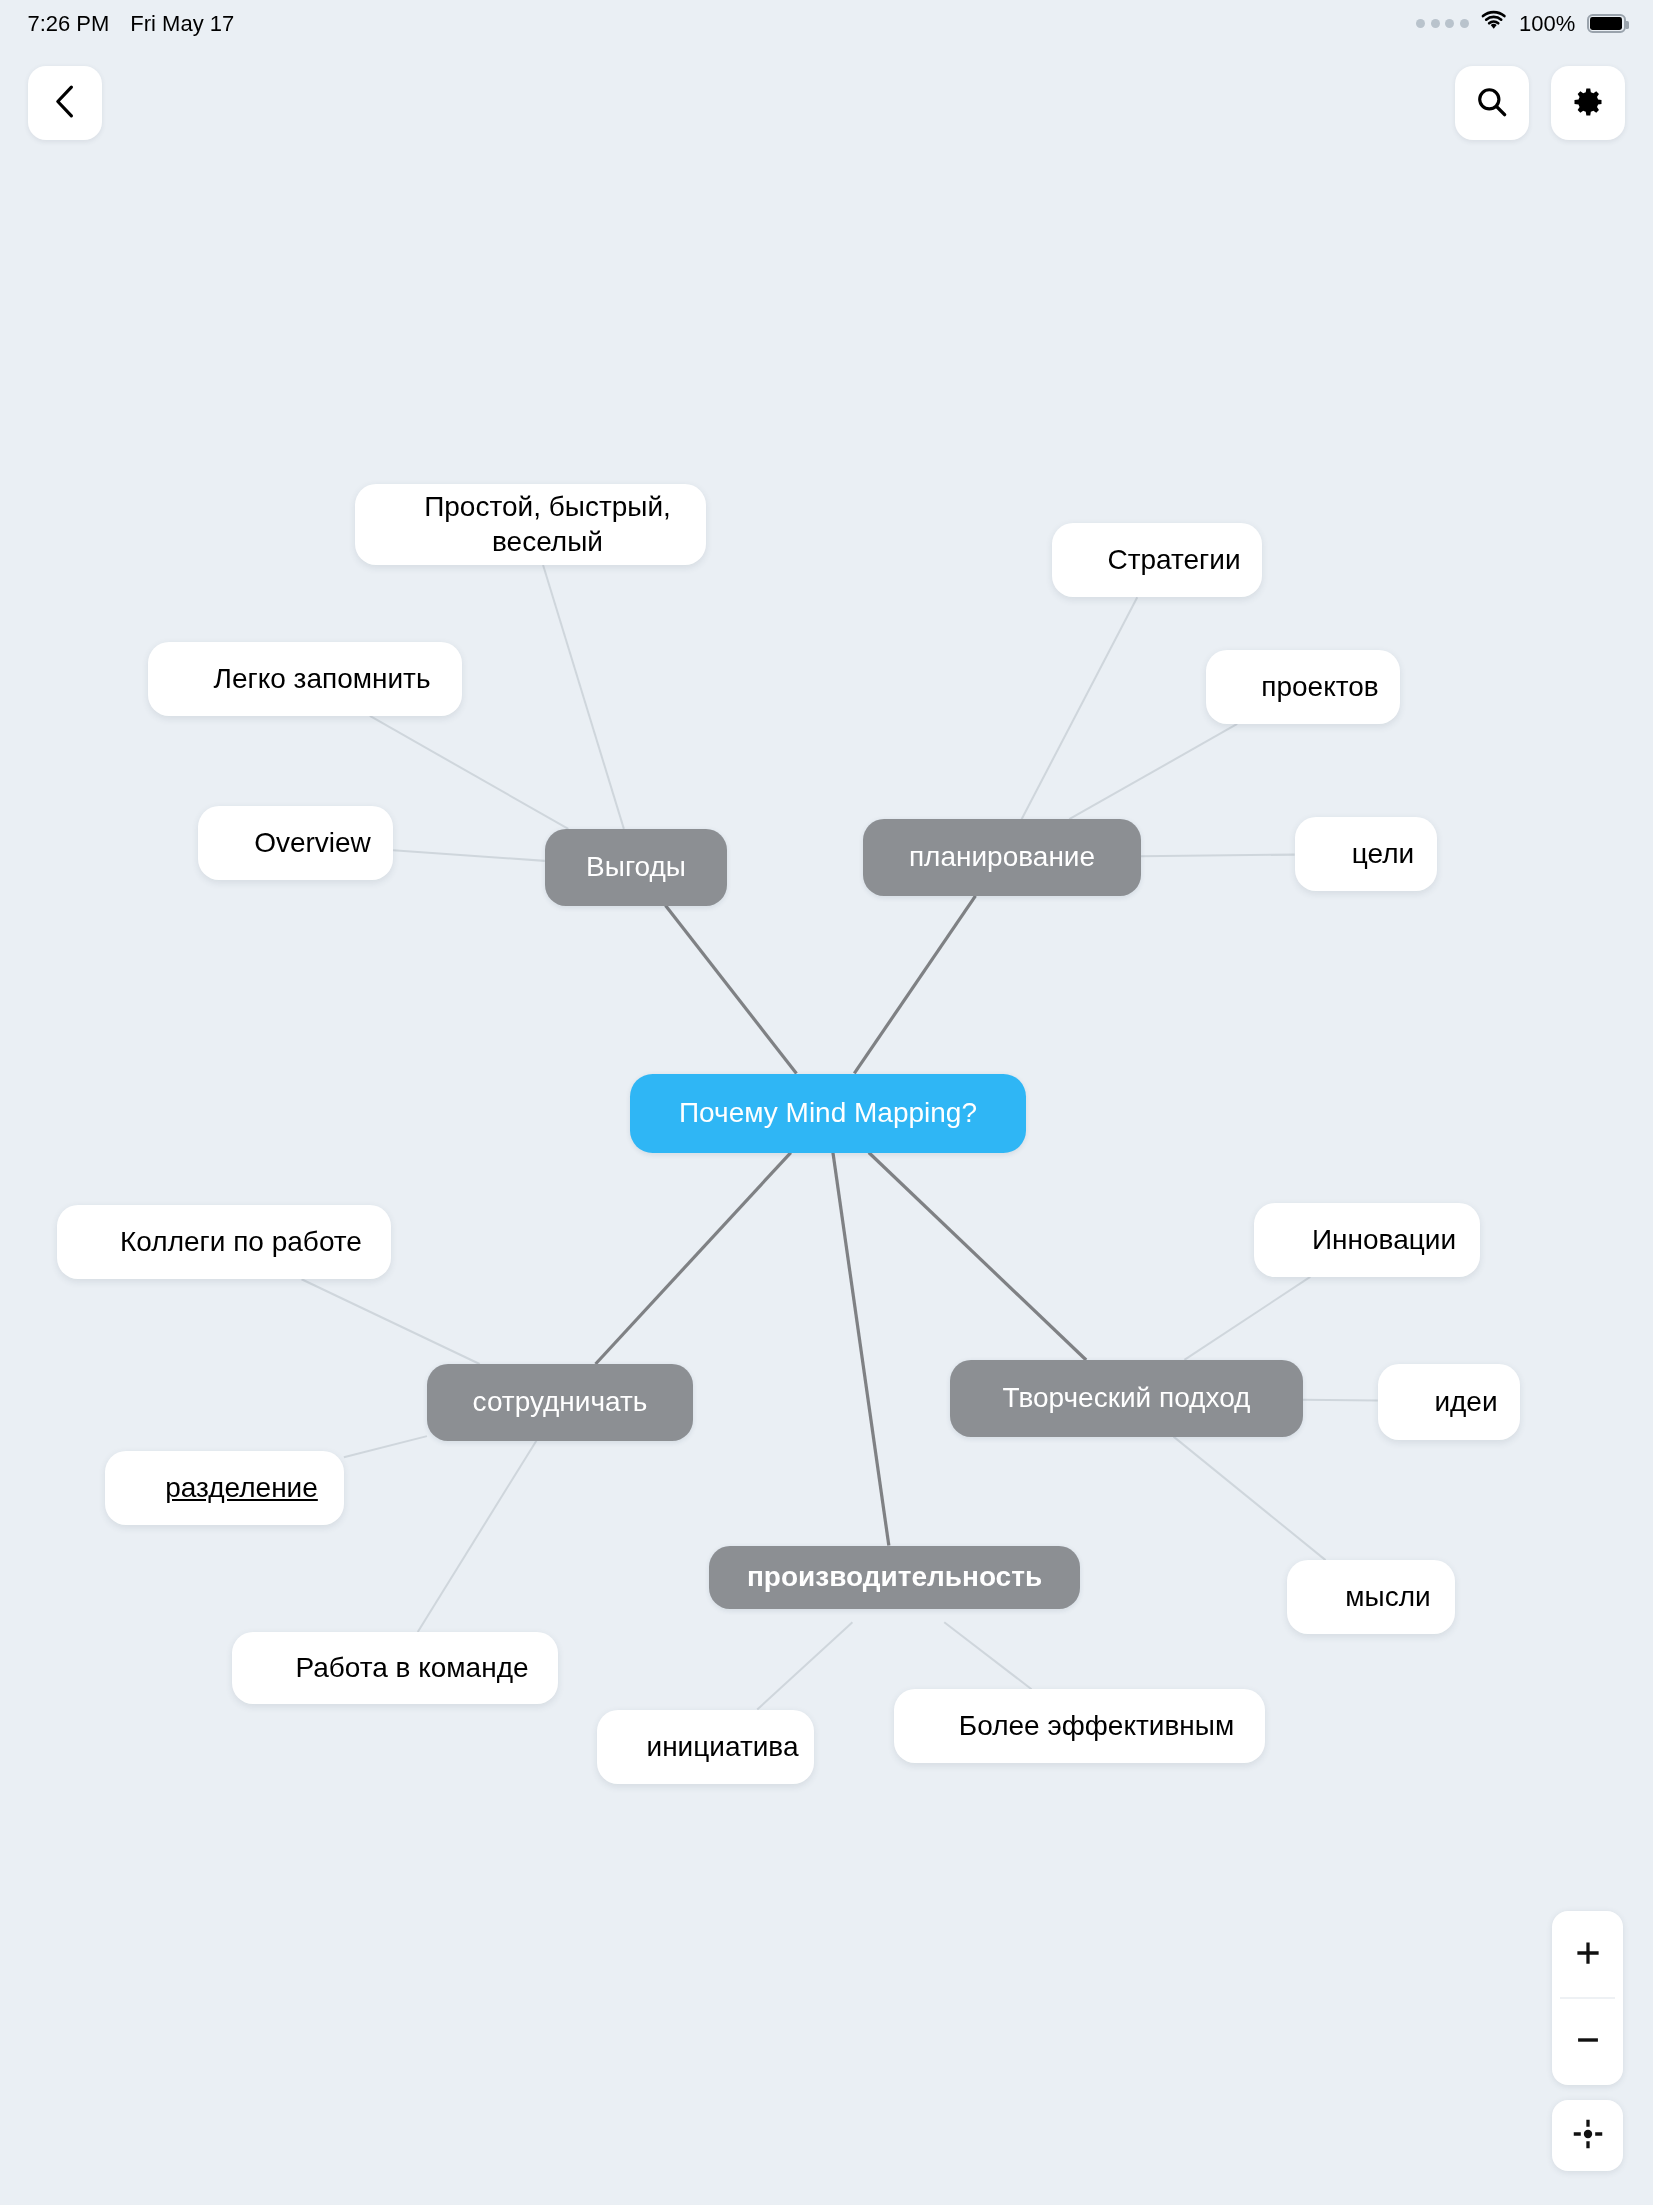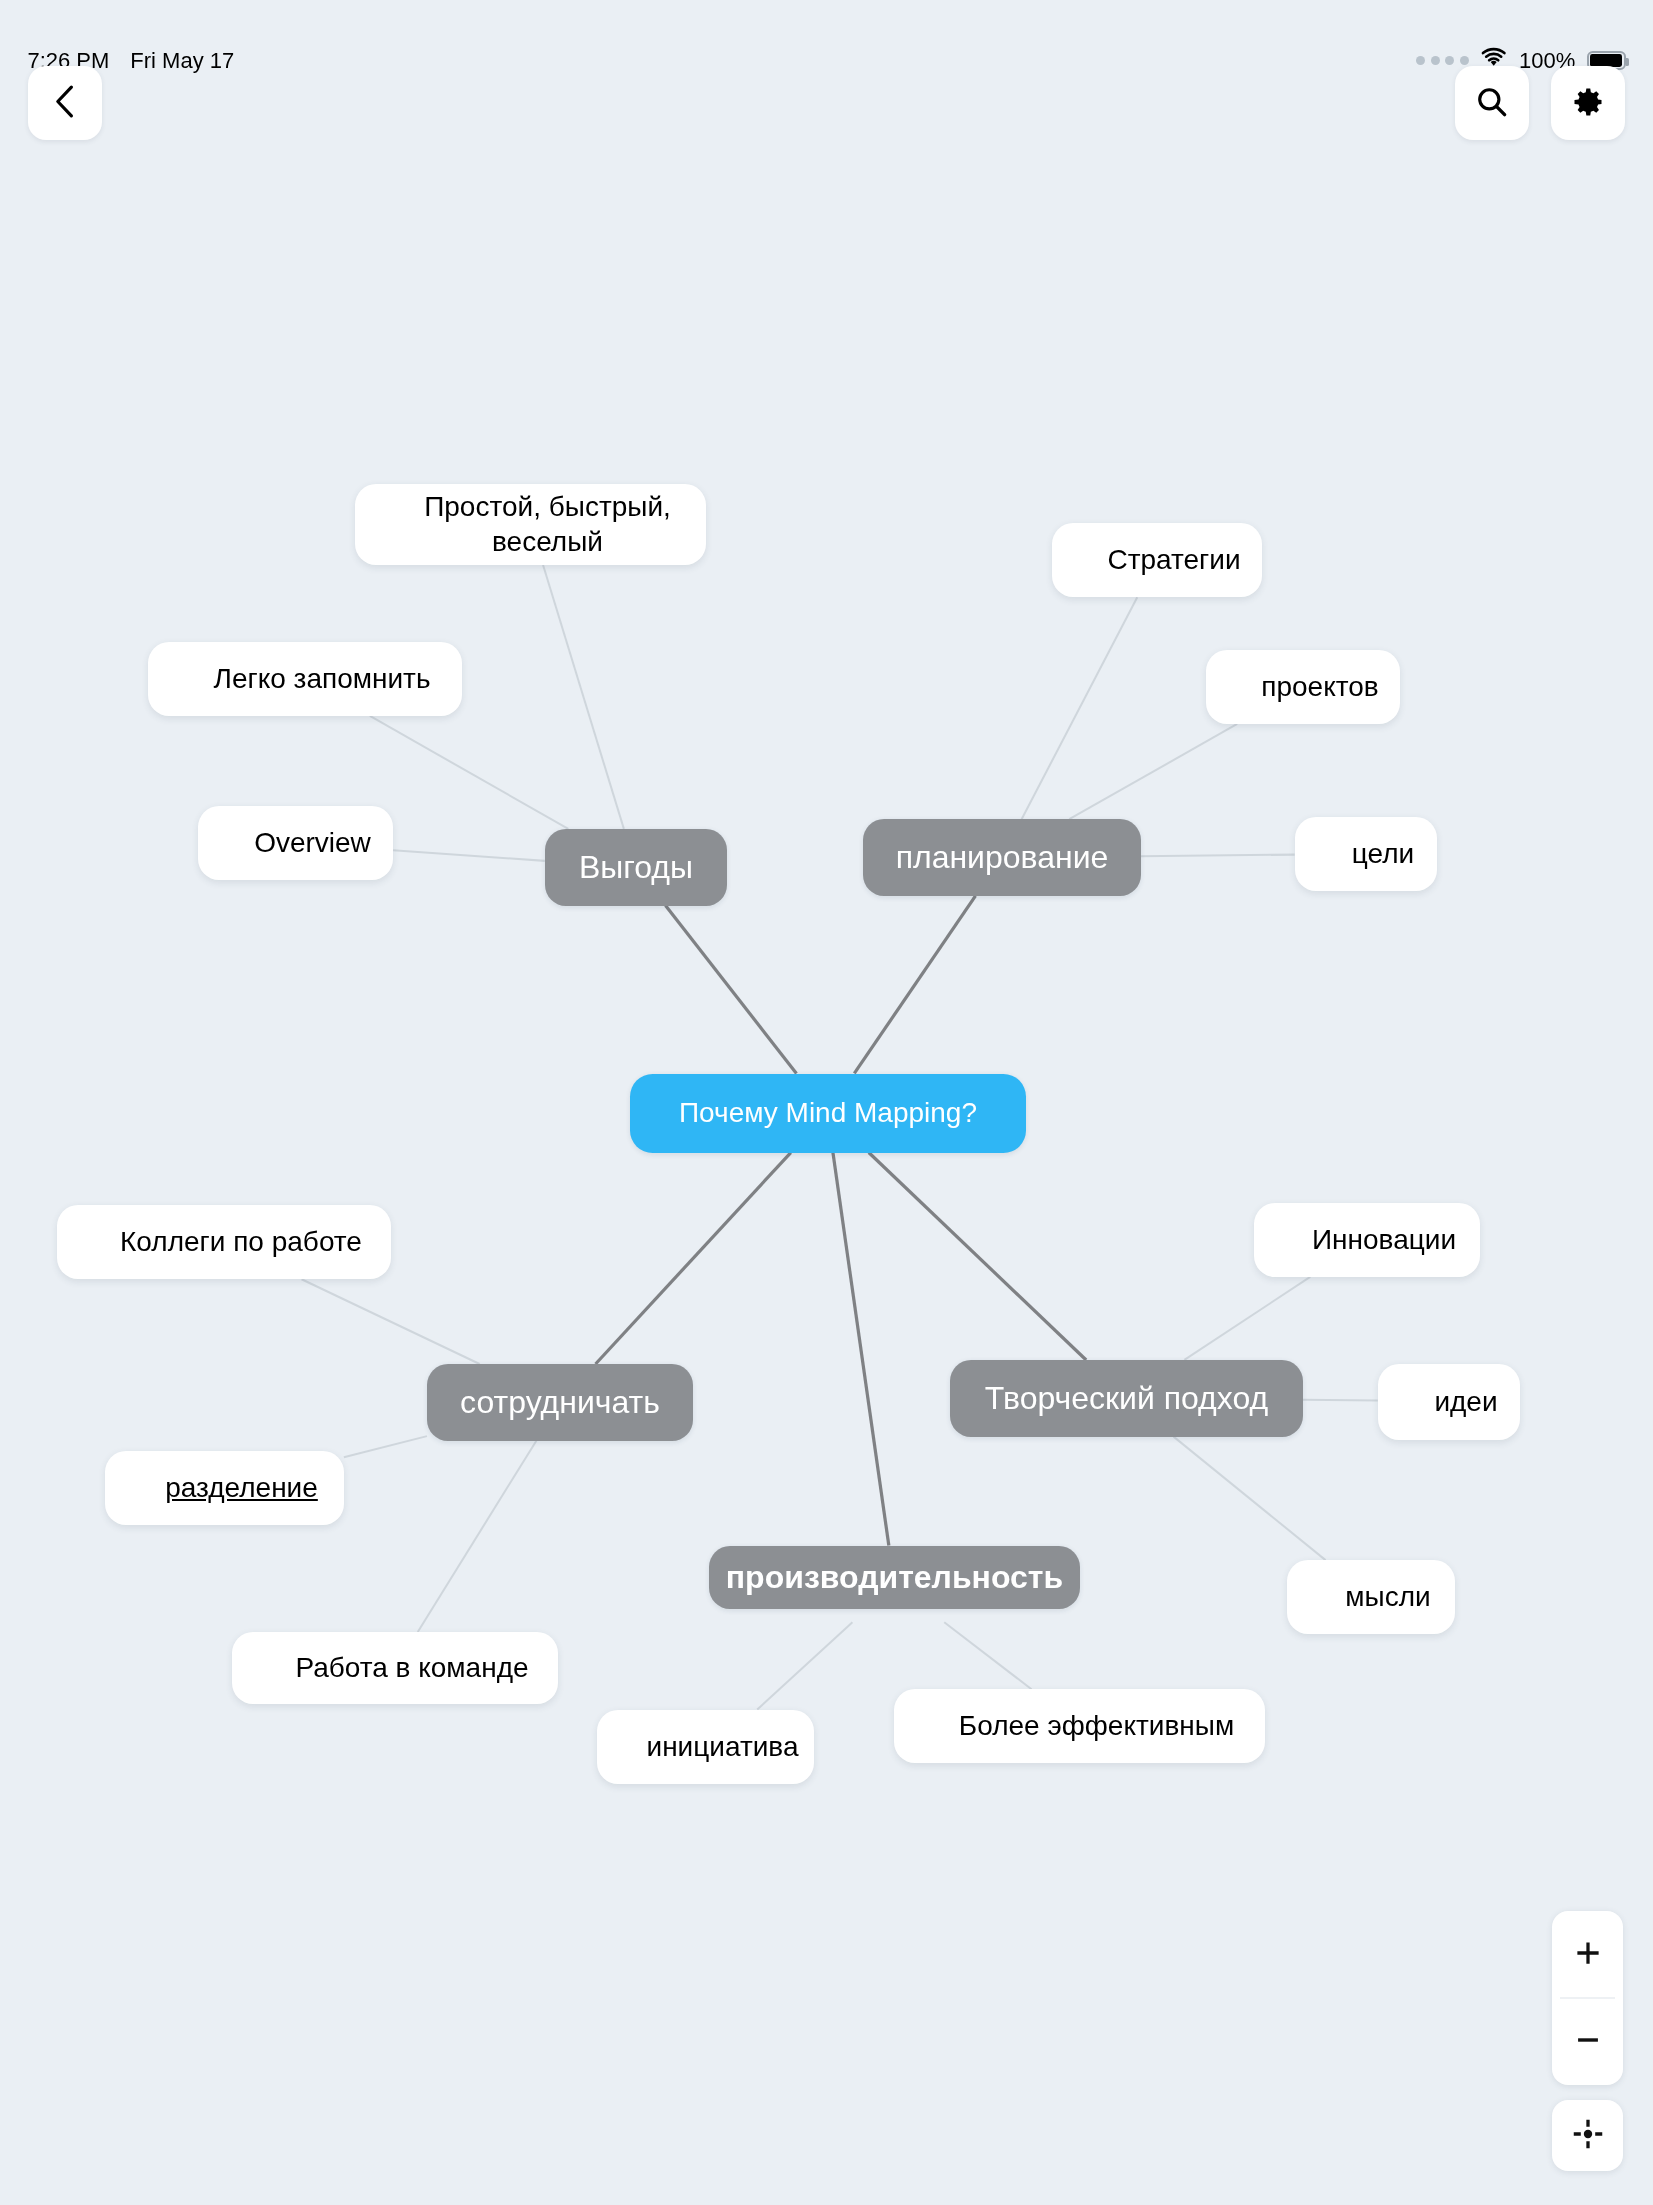--- a/index.html
+++ b/index.html
@@ -23,21 +23,20 @@
     width: 1653px;
     height: 47px;
     display: flex;
     align-items: center;
     justify-content: space-between;
     padding: 0 27.4px;
     box-sizing: border-box;
     font-size: 22px;
     color: #000;
     font-weight: 500;
-    margin-top: 37px;
   }
   .status-left { display: flex; align-items: center; gap: 21px; }
   .status-right { display: flex; align-items: center; gap: 11.3px; }
   .signal-dots { display: flex; gap: 5.7px; align-items: center; }
   .signal-dots i {
     display: block; width: 9px; height: 9px; border-radius: 50%;
     background: #b9c3cc;
   }
   .battery {
     width: 39px; height: 19.4px;
@@ -95,21 +94,21 @@
   .node.root {
     background: #2fb6f5;
     color: #ffffff;
     font-size: 28px;
     border-radius: 22.6px;
     box-shadow: 0 1.6px 4.8px rgba(30,60,90,0.10);
   }
   .node.branch {
     background: #8c8f93;
     color: #ffffff;
-    font-size: 32px;
+    font-size: 28px;
     box-shadow: 0 1.6px 4.8px rgba(30,60,90,0.10);
   }
   .node.leaf {
     background: #ffffff;
     color: #000000;
     font-size: 28px;
     box-shadow: 0 2.4px 7.3px rgba(40,60,80,0.10);
     padding-left: 34px;
   }
   

